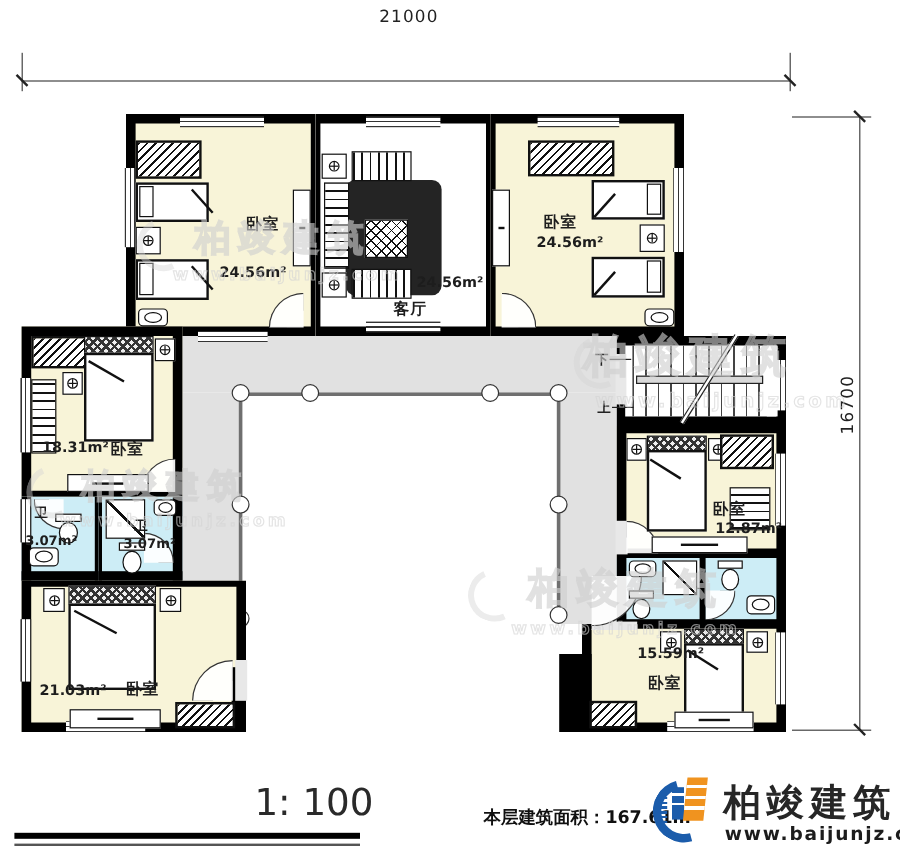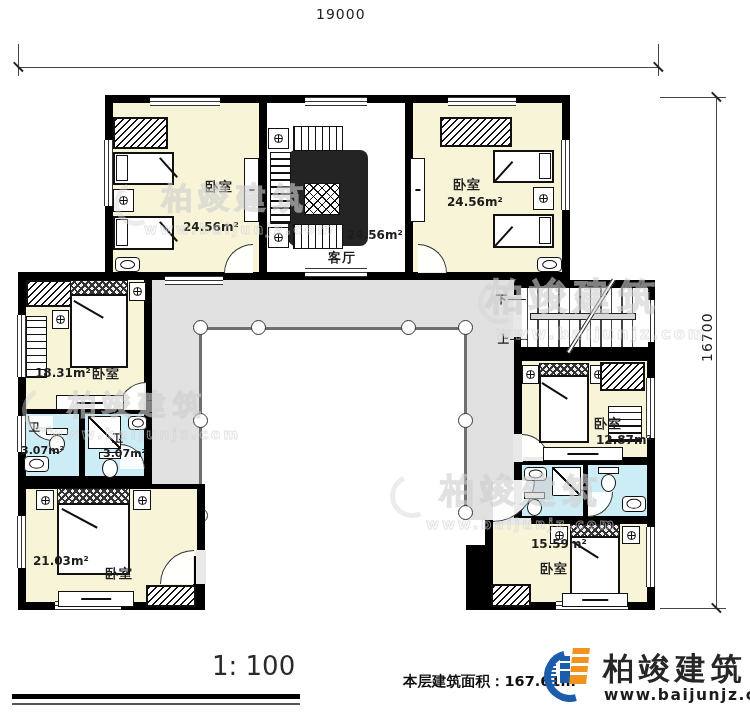--- a/index.html
+++ b/index.html
@@ -74,41 +74,41 @@
 
   
   .wm { position:absolute; color:#d2d2d2; opacity:.62; white-space:nowrap; pointer-events:none; }
   .wm .wm-name{ font-size:37px; font-weight:900; letter-spacing:7px; color:transparent; -webkit-text-stroke:1.4px #cfcfcf; }
   .wm .wm-url { font-size:14px; font-weight:800; letter-spacing:3px; color:transparent; -webkit-text-stroke:1px #d4d4d4; margin-top:2px; }
   .wm-glyph{ position:absolute; width:44px; height:44px; border:5px solid #d4d4d4; border-radius:50%;
              border-top-color:transparent; border-right-color:transparent; transform:rotate(20deg); opacity:.7; }
 
   
   .tb-title{ position:absolute; font-size:30px; color:#2a2a2a; letter-spacing:5px; font-weight:500; }
-  .tb-scale{ position:absolute; font-size:26px; color:#2a2a2a; }
+  .tb-scale{ position:absolute; font-size:31px; color:#2a2a2a; }
   .tb-rule-thick{ position:absolute; background:#000; }
   .tb-rule-thin { position:absolute; background:#555; }
   .tb-area { position:absolute; font-size:14.5px; font-weight:bold; color:#101010; }
   .logo-name{ position:absolute; font-size:31px; font-weight:900; color:#262626; letter-spacing:5px; }
   .logo-url { position:absolute; font-size:15.5px; font-weight:800; color:#1c1c1c; letter-spacing:1.5px; }
   .logo-swoosh{ position:absolute; width:52px; height:52px; border:7px solid #1b5cab; border-radius:50%;
                 border-top-color:transparent; border-right-color:transparent; transform:rotate(30deg); }
   .logo-bld-o{ position:absolute; width:17px; height:36px; background:#f0931f; transform:skewX(-6deg);
                background-image:linear-gradient(to bottom,transparent 0 6px,#fff 6px 9px,transparent 9px 15px,#fff 15px 18px,transparent 18px 24px,#fff 24px 27px,transparent 27px); }
   .logo-bld-b{ position:absolute; width:10px; height:27px; background:#1b5cab;
                background-image:linear-gradient(to bottom,transparent 0 5px,#fff 5px 7px,transparent 7px 13px,#fff 13px 15px,transparent 15px); }
   .logo-dots{ position:absolute; width:6px; height:22px;
               background:repeating-linear-gradient(to bottom,#1b5cab 0 2px,transparent 2px 4px); }
 </style>
 </head>
 <body>
 
 <div class="sheet">
 
-  <div class="dim-text" style="left:316px;top:6px;">19000</div>
+  <div class="dim-text" style="left:316px;top:6px;">21000</div>
   <div class="dim-line" style="left:18px;top:44px;width:1.4px;height:32px;"></div>
   <div class="dim-line" style="left:658px;top:44px;width:1.4px;height:32px;"></div>
   <div class="dim-line" style="left:18px;top:67px;width:641px;height:1.4px;"></div>
   <div class="tick" style="left:12px;top:66px;"></div>
   <div class="tick" style="left:652px;top:66px;"></div>
 
   <div class="dim-line" style="left:660px;top:97px;width:66px;height:1.4px;"></div>
   <div class="dim-line" style="left:660px;top:608px;width:66px;height:1.4px;"></div>
   <div class="dim-line" style="left:716px;top:97px;width:1.4px;height:512px;"></div>
   <div class="tick" style="left:710px;top:96px;"></div>
@@ -260,21 +260,21 @@
       <div class="lamp"></div>
     </div>
   <div class="stand" style="left:133px;top:490px;width:18px;height:20px;">
       <div class="lamp"></div>
     </div>
   <div class="checker" style="left:57px;top:488px;width:73px;height:16px;"></div>
   <div class="bed" style="left:57px;top:503px;width:73px;height:72px;"></div>
   <div class="diag" style="left:62px;top:508px;width:40px;transform:rotate(28deg);"></div>
   <div class="hatch" style="left:146px;top:585px;width:50px;height:22px;"></div>
   <div class="dresser" style="left:58px;top:591px;width:76px;height:16px;"></div>
-  <div class="area-label" style="left:33px;top:554px;">21.03m²</div>
+  <div class="area-label" style="left:33px;top:568px;">21.03m²</div>
   <div class="room-label" style="left:105px;top:565px;">卧室</div>
 
   <div class="treads" style="left:527px;top:288px;width:112px;height:59px;"></div>
   <div class="abs" style="left:639px;top:288px;width:9px;height:59px;background:#fff;"></div>
   <div class="handrail" style="left:530px;top:313px;width:106px;height:7px;"></div>
   <div class="breakline" style="left:548px;top:314px;"></div>
   <div class="stair-label" style="left:496px;top:292px;">下</div>
   <div class="arrow-line" style="left:508px;top:299px;width:18px;"></div>
   <div class="stair-label" style="left:498px;top:332px;">上</div>
   <div class="arrow-line" style="left:510px;top:339px;width:18px;"></div>

